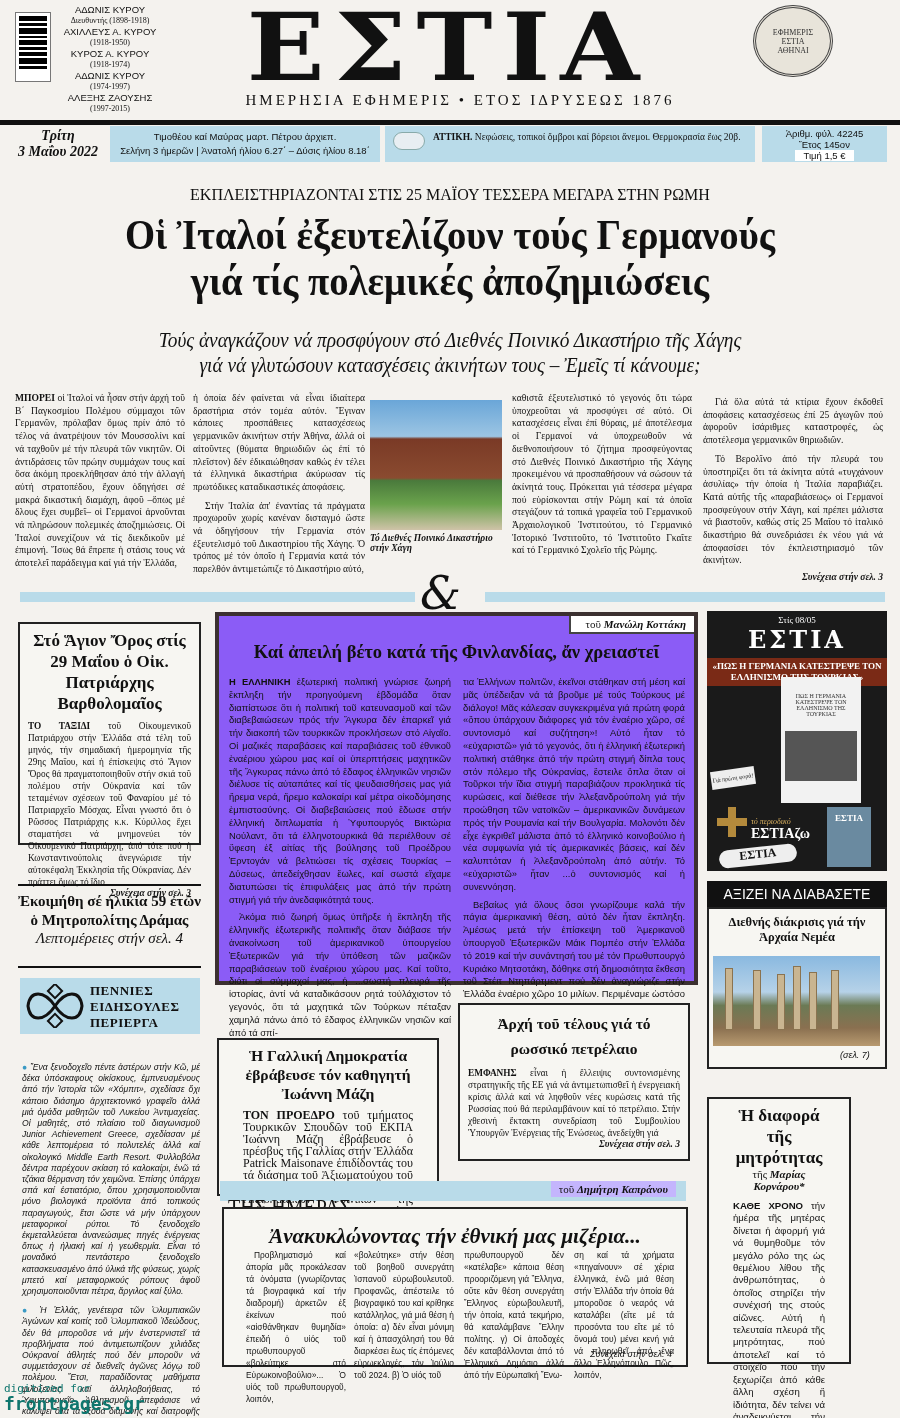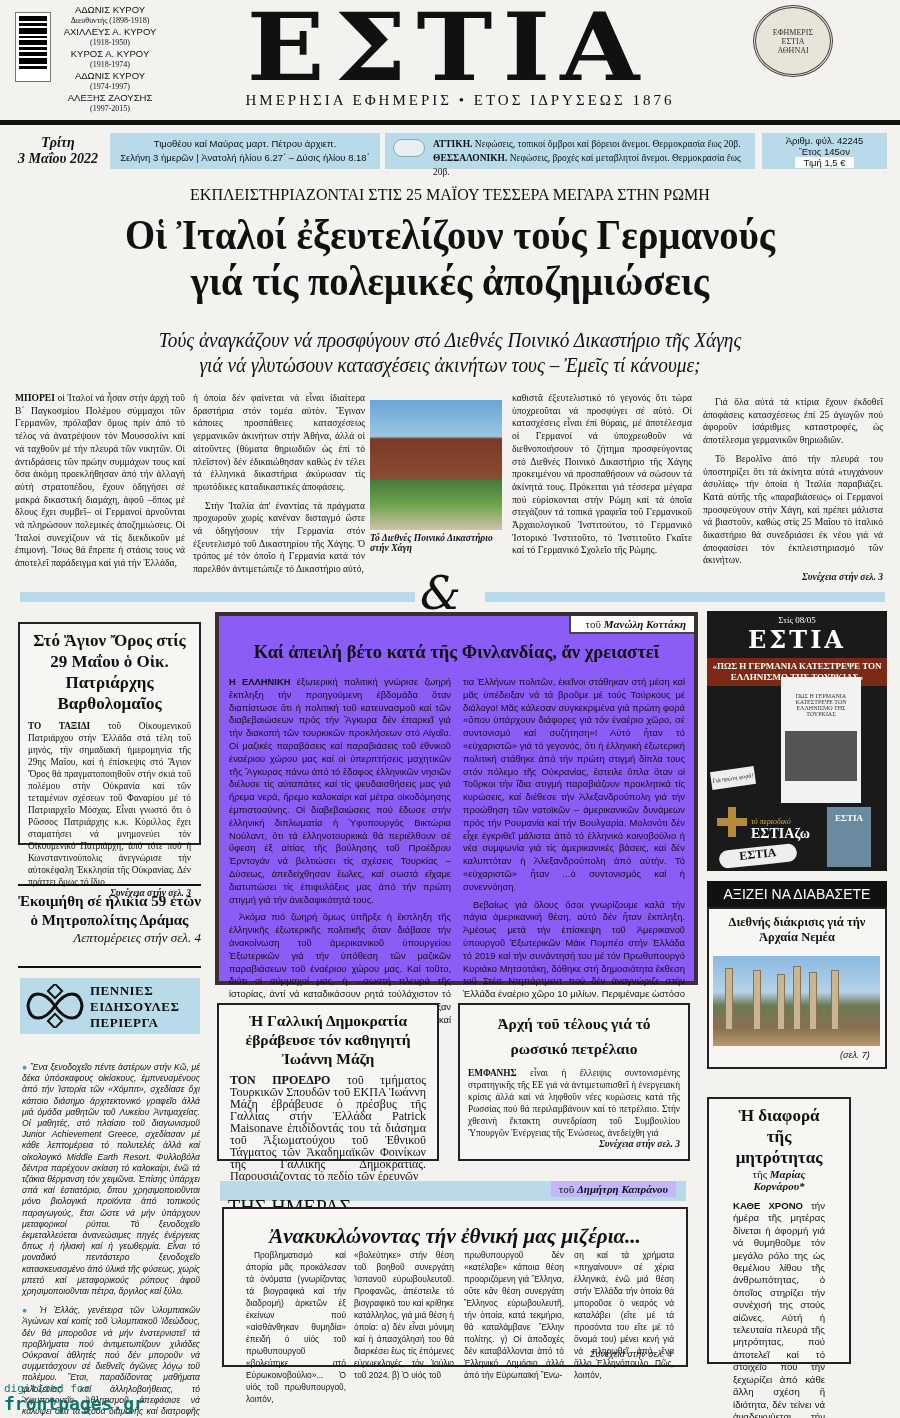--- a/index.html
+++ b/index.html
@@ -9,21 +9,21 @@
 
 #founders{left:55px;top:4px;width:110px;text-align:center;font-size:9.5px;line-height:11px;font-family:"Liberation Sans",sans-serif}
 #founders .yr{font-size:8px;font-family:"Liberation Serif",serif}
 #barcode{left:15px;top:12px;width:36px;height:70px;background:#fff;border:1px solid #777;padding:3px}
 #barcode i{display:block;background:#000;margin-bottom:2px}
 #logo{left:198px;top:-8px;width:500px;text-align:center;font-family:"DejaVu Serif",serif;font-weight:900;font-size:102px;letter-spacing:10px;line-height:110px;transform:scaleY(0.92)}
 #tagline{left:220px;top:92px;width:480px;text-align:center;font-size:15px;letter-spacing:3px}
 #seal{left:753px;top:5px;width:80px;height:72px;border:3px double #444;border-radius:50%;background:#e8e4da;display:flex;align-items:center;justify-content:center;font-size:8px;color:#333}
 #rule-top{left:0;top:120px;width:900px;height:5px;background:#111}
 
-.infobar{top:133px;height:36px;background:#b9dbe9}
+.infobar{top:126px;height:36px;background:#b9dbe9}
 #date{left:13px;width:90px;background:transparent;text-align:center;font-style:italic;font-weight:bold;font-size:14px;line-height:16px;padding-top:2px}
 #saints{left:110px;width:270px;font-family:"Liberation Sans",sans-serif;font-size:9.5px;text-align:center;line-height:14px;padding-top:4px}
 #weather{left:385px;width:370px;font-size:9.5px;line-height:14px;padding:4px 0 0 48px}
 #weather .cloud{position:absolute;left:8px;top:6px;width:32px;height:18px;border-radius:10px;background:#e8eef2;border:1px solid #8aa}
 #issue{left:762px;width:125px;font-family:"Liberation Sans",sans-serif;font-size:9.5px;text-align:center;line-height:11px;padding-top:2px}
 #issue .price{display:inline-block;background:#fff;padding:0 8px}
 
 #kicker{left:0;top:186px;width:900px;text-align:center;font-size:16px}
 #headline{left:0;top:212px;width:900px;text-align:center;font-weight:bold;font-size:43px;line-height:46px;transform:scaleX(0.9)}
 #subhead{left:0;top:328px;width:900px;text-align:center;font-style:italic;font-size:21px;line-height:25px;transform:scaleX(0.92)}
@@ -102,21 +102,20 @@
   <div>Τρίτη</div>
   <div>3 Μαΐου 2022</div>
 </div>
 <div class="abs infobar" id="saints">
   <div>Τιμοθέου καί Μαύρας μαρτ. Πέτρου ἀρχιεπ.</div>
   <div>Σελήνη 3 ἡμερῶν | Ἀνατολή ἡλίου 6.27΄ – Δύσις ἡλίου 8.18΄</div>
 </div>
 <div class="abs infobar" id="weather">
   <span class="cloud"></span>
   <div><b>ΑΤΤΙΚΗ.</b> <span>Νεφώσεις, τοπικοί ὄμβροι καί βόρειοι ἄνεμοι. Θερμοκρασία ἕως 20β.</span></div>
-  <div><b>ΘΕΣΣΑΛΟΝΙΚΗ.</b> <span>Νεφώσεις, βροχές καί μεταβλητοί ἄνεμοι. Θερμοκρασία ἕως 20β.</span></div>
 </div>
 <div class="abs infobar" id="issue">
   <div>Ἀριθμ. φύλ. 42245</div>
   <div>Ἔτος 145ον</div>
   <div><span class="price">Τιμή 1,5 €</span></div>
 </div>
 
 <div class="abs" id="kicker">ΕΚΠΛΕΙΣΤΗΡΙΑΖΟΝΤΑΙ ΣΤΙΣ 25 ΜΑΪΟΥ ΤΕΣΣΕΡΑ ΜΕΓΑΡΑ ΣΤΗΝ ΡΩΜΗ</div>
 <div class="abs" id="headline">
   <div>Οἱ Ἰταλοί ἐξευτελίζουν τούς Γερμανούς</div>
@@ -150,21 +149,21 @@
 <div class="abs bluebar" style="left:485px;top:592px;width:400px"></div>
 
 <div class="abs box" style="left:18px;top:622px;width:183px;height:223px;padding:6px 8px">
   <div class="boxtitle" style="font-size:17px">Στό Ἅγιον Ὄρος στίς 29 Μαΐου ὁ Οἰκ. Πατριάρχης Βαρθολομαῖος</div>
   <div class="body" style="margin-top:6px;font-size:9.3px;line-height:12px"><b>ΤΟ ΤΑΞΙΔΙ</b> <span>τοῦ Οἰκουμενικοῦ Πατριάρχου στήν Ἑλλάδα στά τέλη τοῦ μηνός, τήν σημαδιακή ἡμερομηνία τῆς 29ης Μαΐου, καί ἡ ἐπίσκεψις στό Ἅγιον Ὄρος θά πραγματοποιηθοῦν στήν σκιά τοῦ πολέμου στήν Οὐκρανία καί τῶν τεταμένων σχέσεων τοῦ Φαναρίου μέ τό Πατριαρχεῖο Μόσχας. Εἶναι γνωστό ὅτι ὁ Ρῶσσος Πατριάρχης κ.κ. Κύριλλος ἔχει σταματήσει νά μνημονεύει τόν Οἰκουμενικό Πατριάρχη, ἀπό τότε πού ἡ Κωνσταντινούπολις ἀνεγνώρισε τήν αὐτοκέφαλη Ἐκκλησία τῆς Οὐκρανίας. Δέν πράττει ὅμως τό ἴδιο</span></div>
   <div class="cont">Συνέχεια στήν σελ. 3</div>
 </div>
 <div class="abs" style="left:18px;top:884px;width:183px;border-top:2px solid #111"></div>
 <div class="abs" style="left:18px;top:892px;width:183px">
   <div class="boxtitle" style="font-size:15px;line-height:19px">Ἐκοιμήθη σέ ἡλικία 59 ἐτῶν ὁ Μητροπολίτης Δράμας</div>
-  <div style="font-style:italic;font-size:13px;text-align:right">Λεπτομέρειες στήν σελ. 4</div>
+  <div style="font-style:italic;font-size:15px;text-align:center">Λεπτομέρειες στήν σελ. 4</div>
 </div>
 <div class="abs" style="left:18px;top:966px;width:183px;border-top:2px solid #111"></div>
 <div class="abs" id="pennies">
   <svg width="58" height="44" viewBox="0 0 58 44">
     <path d="M29 22 C18 6 4 6 2 22 C4 38 18 38 29 22 C40 6 54 6 56 22 C54 38 40 38 29 22Z" fill="none" stroke="#111" stroke-width="3"></path>
     <rect x="24" y="2" width="10" height="10" transform="rotate(45 29 7)" fill="none" stroke="#111" stroke-width="2"></rect>
     <rect x="24" y="32" width="10" height="10" transform="rotate(45 29 37)" fill="none" stroke="#111" stroke-width="2"></rect>
   </svg>
   <div class="t">
     <div>ΠΕΝΝΙΕΣ</div>
@@ -220,21 +219,21 @@
 </div>
 <div class="abs sans" style="left:840px;top:1050px;font-style:italic;font-size:9px">(σελ. 7)</div>
 
 <div class="abs box" style="left:707px;top:1097px;width:144px;height:267px;padding:6px 24px">
   <div class="boxtitle" style="font-size:17px">Ἡ διαφορά τῆς μητρότητας</div>
   <div class="byline-r"><span>τῆς</span> <em>Μαρίας Κορνάρου*</em></div>
   <div class="body sans" style="margin-top:8px;font-size:9.6px;line-height:12.4px"><b>ΚΑΘΕ ΧΡΟΝΟ</b> <span>τήν ἡμέρα τῆς μητέρας δίνεται ἡ ἀφορμή γιά νά θυμηθοῦμε τόν μεγάλο ρόλο της ὡς θεμέλιου λίθου τῆς ἀνθρωπότητας, ὁ ὁποῖος στηρίζει τήν συνέχισή της στούς αἰῶνες. Αὐτή ἡ τελευταία πλευρά τῆς μητρότητας, πού ἀποτελεῖ καί τό στοιχεῖο πού τήν ξεχωρίζει ἀπό κάθε ἄλλη σχέση ἤ ἰδιότητα, δέν τείνει νά ἀναδεικνύεται τήν ἡμέρα αὐτήν. Ἀντιθέτως, ἡ ἔμφαση δίνεται στήν προσωπική καί ζωντανή σχέση πού ἔχουμε ὁ καθένας μέ τήν μητέρα του –παρόμοια μέ αὐτήν πού μπορεῖ νά ἔχουμε καί μέ φίλους, συζύγους, συγγενεῖς</span></div>
   <div class="cont sans">Συνέχεια στήν σελ. 8</div>
 </div>
 
-<div class="abs box" style="left:217px;top:1003px;width:222px;height:158px;padding:6px 11px">
+<div class="abs box" style="left:217px;top:1038px;width:222px;height:158px;padding:6px 24px">
   <div class="boxtitle" style="font-size:15.5px;line-height:19px">Ἡ Γαλλική Δημοκρατία ἐβράβευσε τόν καθηγητή Ἰωάννη Μάζη</div>
   <div class="body" style="margin-top:6px;font-size:12px;line-height:12px"><b>ΤΟΝ ΠΡΟΕΔΡΟ</b> <span>τοῦ τμήματος Τουρκικῶν Σπουδῶν τοῦ ΕΚΠΑ Ἰωάννη Μάζη ἐβράβευσε ὁ πρέσβυς τῆς Γαλλίας στήν Ἑλλάδα Patrick Maisonave ἐπιδίδοντάς του τά διάσημα τοῦ Ἀξιωματούχου τοῦ Ἐθνικοῦ Τάγματος τῶν Ἀκαδημαϊκῶν Φοινίκων τῆς Γαλλικῆς Δημοκρατίας. Παρουσιάζοντας τό πεδίο τῶν ἐρευνῶν</span></div>
   <div class="cont">Συνέχεια στήν σελ. 4</div>
 </div>
 
 <div class="abs box" style="left:458px;top:1003px;width:232px;height:158px;padding:6px 8px">
   <div class="boxtitle" style="font-size:15.5px;line-height:25px">Ἀρχή τοῦ τέλους γιά τό ρωσσικό πετρέλαιο</div>
   <div class="body" style="margin-top:6px;font-size:9.3px;line-height:12px"><b>ΕΜΦΑΝΗΣ</b> <span>εἶναι ἡ ἔλλειψις συντονισμένης στρατηγικῆς τῆς ΕΕ γιά νά ἀντιμετωπισθεῖ ἡ ἐνεργειακή κρίσις ἀλλά καί νά ληφθοῦν νέες κυρώσεις κατά τῆς Ρωσσίας πού θά περιλαμβάνουν καί τό πετρέλαιο. Στήν χθεσινή ἔκτακτη συνεδρίαση τοῦ Συμβουλίου Ὑπουργῶν Ἐνέργειας τῆς Ἑνώσεως, ἀνεδείχθη γιά</span></div>
   <div class="cont">Συνέχεια στήν σελ. 3</div>
 </div>

